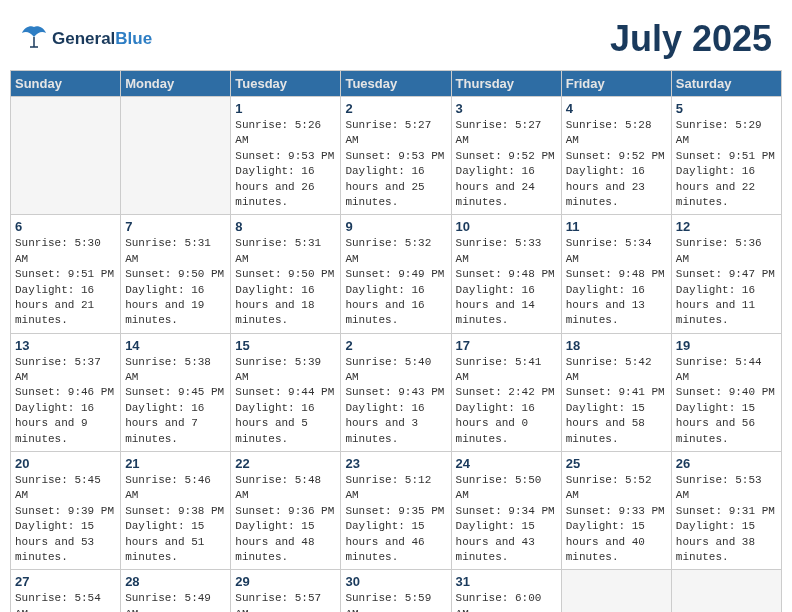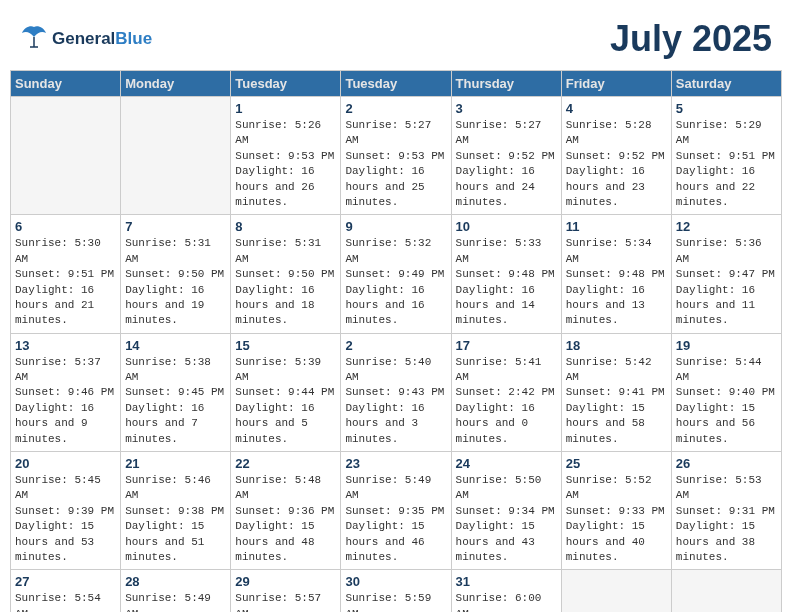--- a/index.html
+++ b/index.html
@@ -258,21 +258,21 @@
 Daylight: 15 hours and 51 minutes.</div>
         </td>
         <td>
           <div class="day-number">22</div>
           <div class="day-info" style="white-space: pre-line;">Sunrise: 5:48 AM
 Sunset: 9:36 PM
 Daylight: 15 hours and 48 minutes.</div>
         </td>
         <td>
           <div class="day-number">23</div>
-          <div class="day-info" style="white-space: pre-line;">Sunrise: 5:49 AM
+          <div class="day-info" style="white-space: pre-line;">Sunrise: 5:12 AM
 Sunset: 9:35 PM
 Daylight: 15 hours and 46 minutes.</div>
         </td>
         <td>
           <div class="day-number">24</div>
           <div class="day-info" style="white-space: pre-line;">Sunrise: 5:50 AM
 Sunset: 9:34 PM
 Daylight: 15 hours and 43 minutes.</div>
         </td>
         <td>

